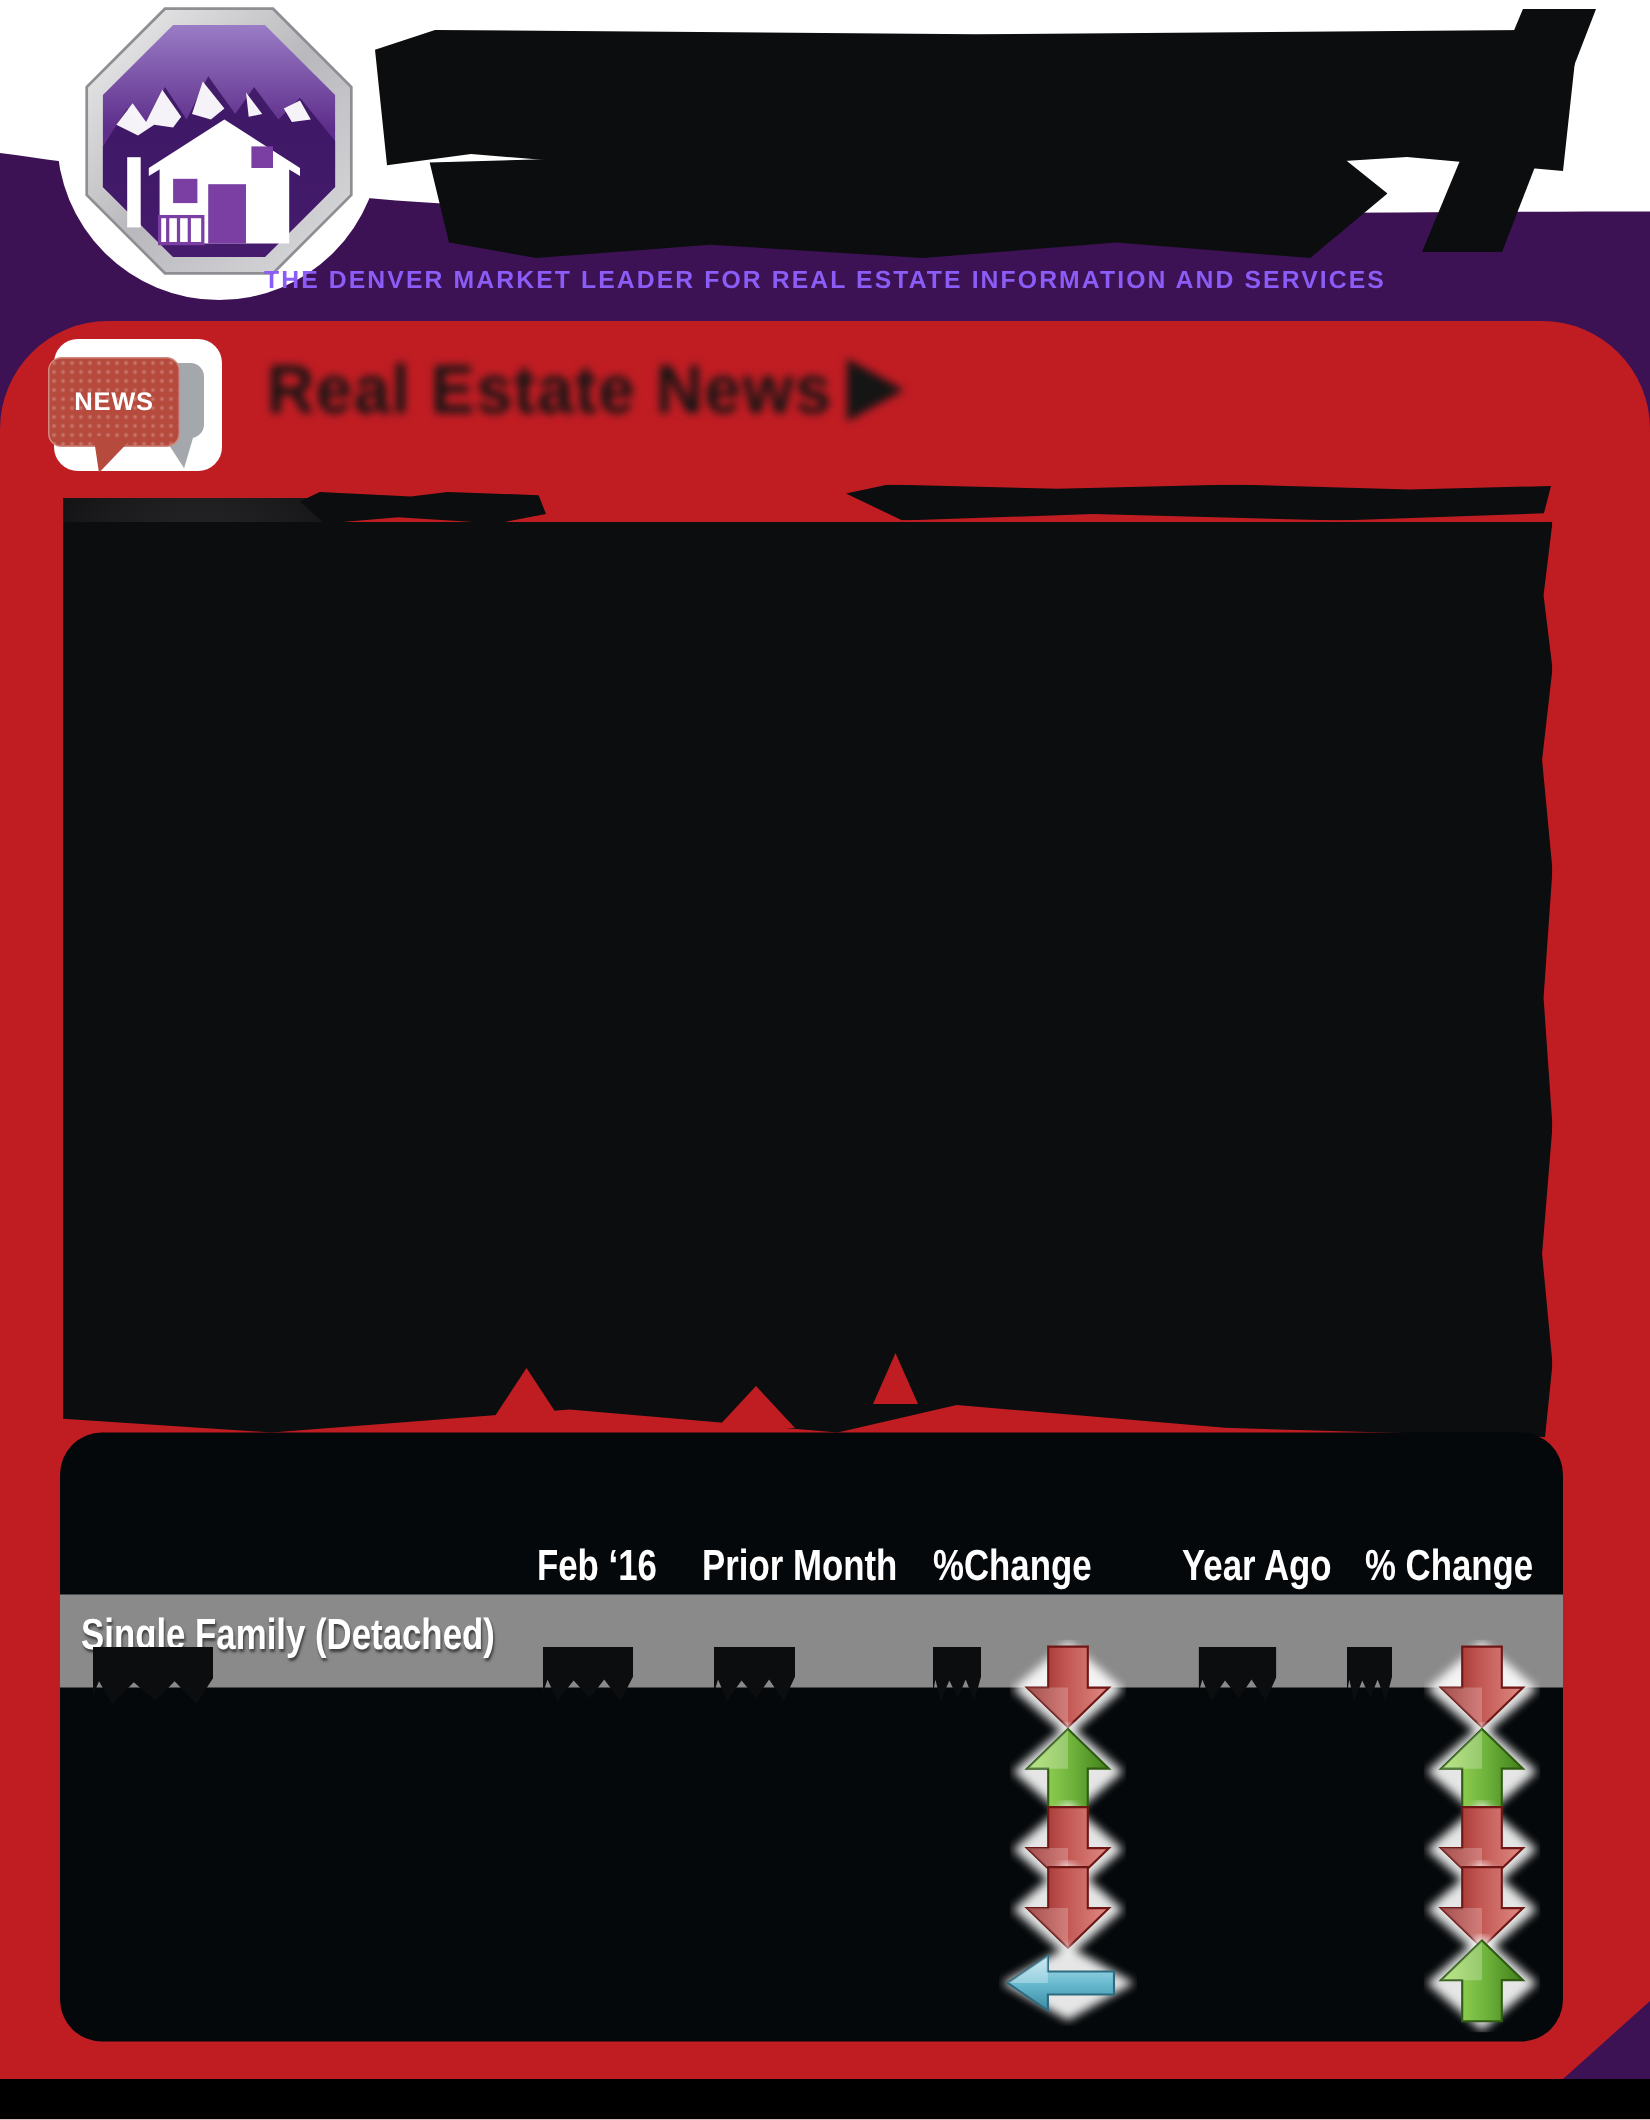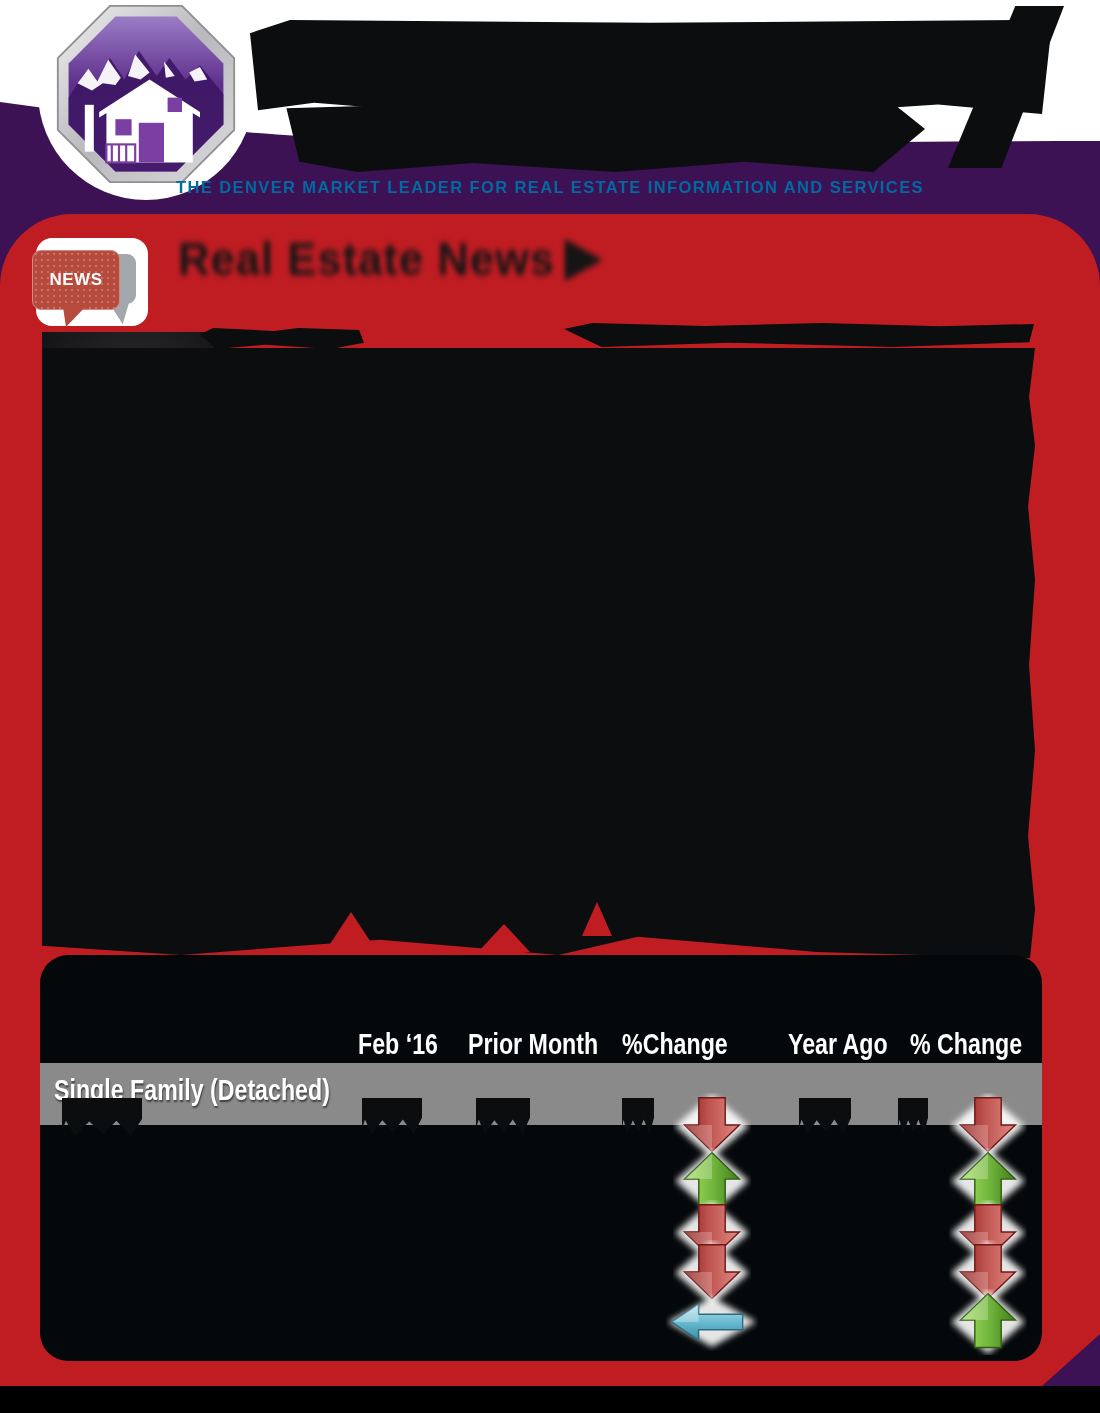--- a/index.html
+++ b/index.html
@@ -4,36 +4,36 @@
 <style>
   html,body{margin:0;padding:0;background:#ffffff;}
   .page{position:relative;width:1100px;height:1413px;overflow:hidden;background:#ffffff;
         font-family:"Liberation Sans", sans-serif;}
   .abs{position:absolute;}
 
   
   .purple-band{left:0;top:0;width:1100px;height:300px;}
   .logo-circle{left:38px;top:-16px;width:216px;height:216px;border-radius:50%;background:#ffffff;}
   .logo-svg{left:56px;top:4px;width:180px;height:180px;}
-  .tagline{left:0;top:178px;width:1100px;text-align:center;color:#0369a1;
+  .tagline{left:0;top:178px;width:1100px;text-align:center;color:#8b5cf6;
            font-size:16.5px;font-weight:600;letter-spacing:1.4px;}
 
   .blob{background:#0b0d0e;}
   .title-blob1{left:250px;top:20px;width:800px;height:94px;
       clip-path:polygon(0 14%,5% 0,50% 3%,96% 0,100% 22%,99% 100%,86% 90%,68% 100%,46% 88%,24% 99%,8% 88%,1% 96%);}
   .title-blob2{left:280px;top:98px;width:645px;height:74px;
       clip-path:polygon(1% 14%,40% 4%,94% 0,100% 42%,92% 100%,72% 86%,52% 100%,30% 88%,12% 100%,3% 86%);}
   .title-blob3{left:948px;top:6px;width:116px;height:162px;
       clip-path:polygon(58% 0,100% 0,46% 100%,0 100%);}
 
   
   .red-box{left:0;top:214px;width:1100px;height:1172px;background:#c01d23;border-radius:72px 72px 0 0;}
 
   
-  .news-badge{left:36px;top:238px;width:112px;height:88px;background:#ffffff;border-radius:16px;}
+  .news-badge{left:36px;top:226px;width:112px;height:88px;background:#ffffff;border-radius:16px;}
   .bubble-gray{left:46px;top:16px;width:54px;height:50px;background:#a4a8ad;border-radius:9px;}
   .bubble-gray-tail{left:74px;top:60px;width:0;height:0;border-left:10px solid transparent;
       border-right:14px solid transparent;border-top:26px solid #a4a8ad;transform:rotate(-12deg);}
   .bubble-red{left:-4px;top:12px;width:86px;height:58px;background:#b64a3d;border-radius:9px;border:1px solid #d08a80;
       background-image:radial-gradient(circle, rgba(255,255,255,.22) 1px, transparent 1.6px);background-size:6px 6px;
       display:flex;align-items:center;justify-content:center;}
   .bubble-red-tail{left:24px;top:66px;width:0;height:0;border-left:8px solid transparent;
       border-right:16px solid transparent;border-top:24px solid #b64a3d;transform:rotate(10deg);}
   .news-label{color:#ffffff;font-weight:700;font-size:17px;letter-spacing:.5px;}
 

